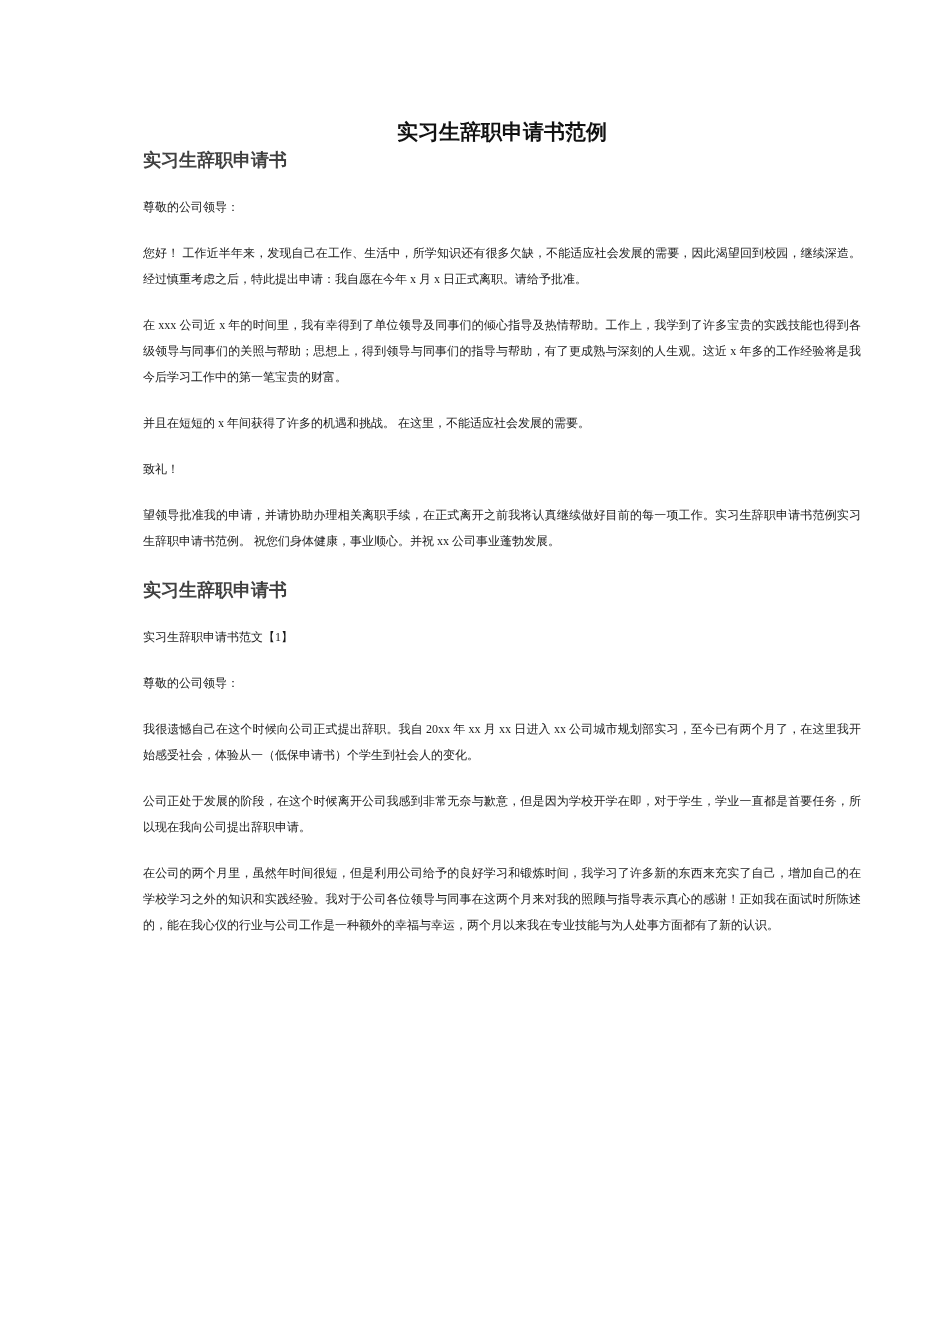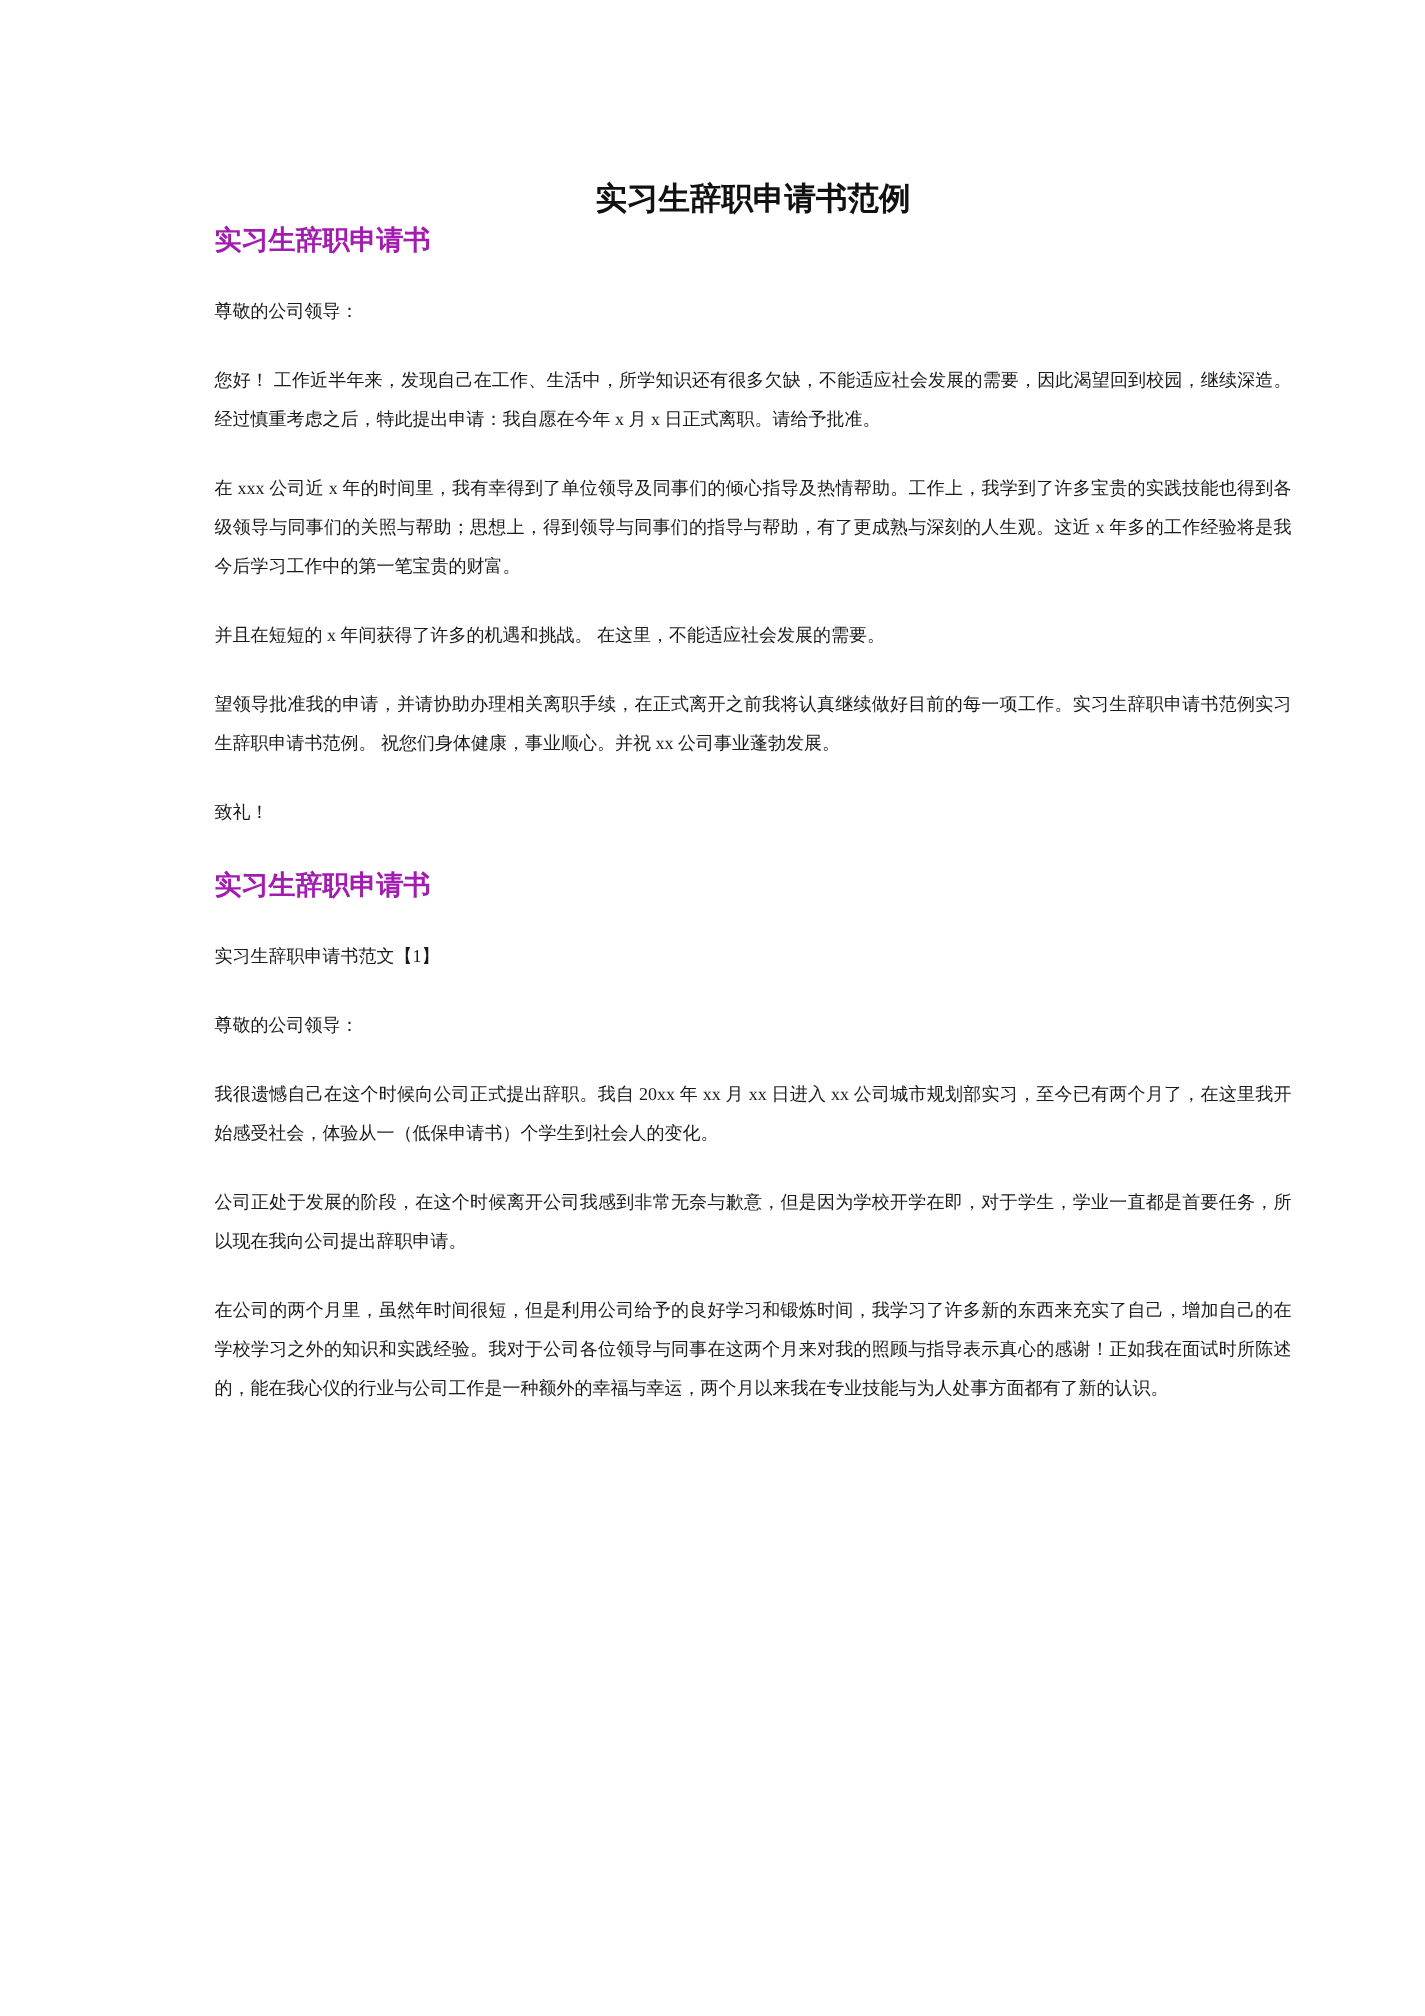--- a/index.html
+++ b/index.html
@@ -26,21 +26,21 @@
     line-height: 28px;
     margin: 0;
     color: #111111;
   }
   .section-heading {
     font-size: 18px;
     font-weight: bold;
     text-align: left;
     line-height: 28px;
     margin: 0 0 20px 0;
-    color: #a21caf;
+    color: #404040;
   }
   .section-heading.second {
     margin-top: 22px;
   }
   .para {
     font-size: 12px;
     line-height: 26px;
     margin: 0 0 20px 0;
     text-align: justify;
     text-justify: inter-ideograph;
@@ -57,23 +57,23 @@
 
   <h1 class="doc-title">实习生辞职申请书范例</h1>
 
   <h2 class="section-heading">实习生辞职申请书</h2>
 
   <p class="para single">尊敬的公司领导：</p>
 
   <p class="para">您好！ 工作近半年来，发现自己在工作、生活中，所学知识还有很多欠缺，不能适应社会发展的需要，因此渴望回到校园，继续深造。经过慎重考虑之后，特此提出申请：我自愿在今年 x 月 x 日正式离职。请给予批准。</p>
   <p class="para">在 xxx 公司近 x 年的时间里，我有幸得到了单位领导及同事们的倾心指导及热情帮助。工作上，我学到了许多宝贵的实践技能也得到各级领导与同事们的关照与帮助；思想上，得到领导与同事们的指导与帮助，有了更成熟与深刻的人生观。这近 x 年多的工作经验将是我今后学习工作中的第一笔宝贵的财富。</p>
   <p class="para">并且在短短的 x 年间获得了许多的机遇和挑战。 在这里，不能适应社会发展的需要。</p>
+  <p class="para single">致礼！</p>
+
   <p class="para">望领导批准我的申请，并请协助办理相关离职手续，在正式离开之前我将认真继续做好目前的每一项工作。实习生辞职申请书范例实习生辞职申请书范例。 祝您们身体健康，事业顺心。并祝 xx 公司事业蓬勃发展。</p>
-
-  <p class="para single">致礼！</p>
 
   <h2 class="section-heading second">实习生辞职申请书</h2>
 
   <p class="para single">实习生辞职申请书范文【1】</p>
 
   <p class="para single">尊敬的公司领导：</p>
 
   <p class="para">我很遗憾自己在这个时候向公司正式提出辞职。我自 20xx 年 xx 月 xx 日进入 xx 公司城市规划部实习，至今已有两个月了，在这里我开始感受社会，体验从一（低保申请书）个学生到社会人的变化。</p>
   <p class="para">公司正处于发展的阶段，在这个时候离开公司我感到非常无奈与歉意，但是因为学校开学在即，对于学生，学业一直都是首要任务，所以现在我向公司提出辞职申请。</p>
   <p class="para">在公司的两个月里，虽然年时间很短，但是利用公司给予的良好学习和锻炼时间，我学习了许多新的东西来充实了自己，增加自己的在学校学习之外的知识和实践经验。我对于公司各位领导与同事在这两个月来对我的照顾与指导表示真心的感谢！正如我在面试时所陈述的，能在我心仪的行业与公司工作是一种额外的幸福与幸运，两个月以来我在专业技能与为人处事方面都有了新的认识。</p>

